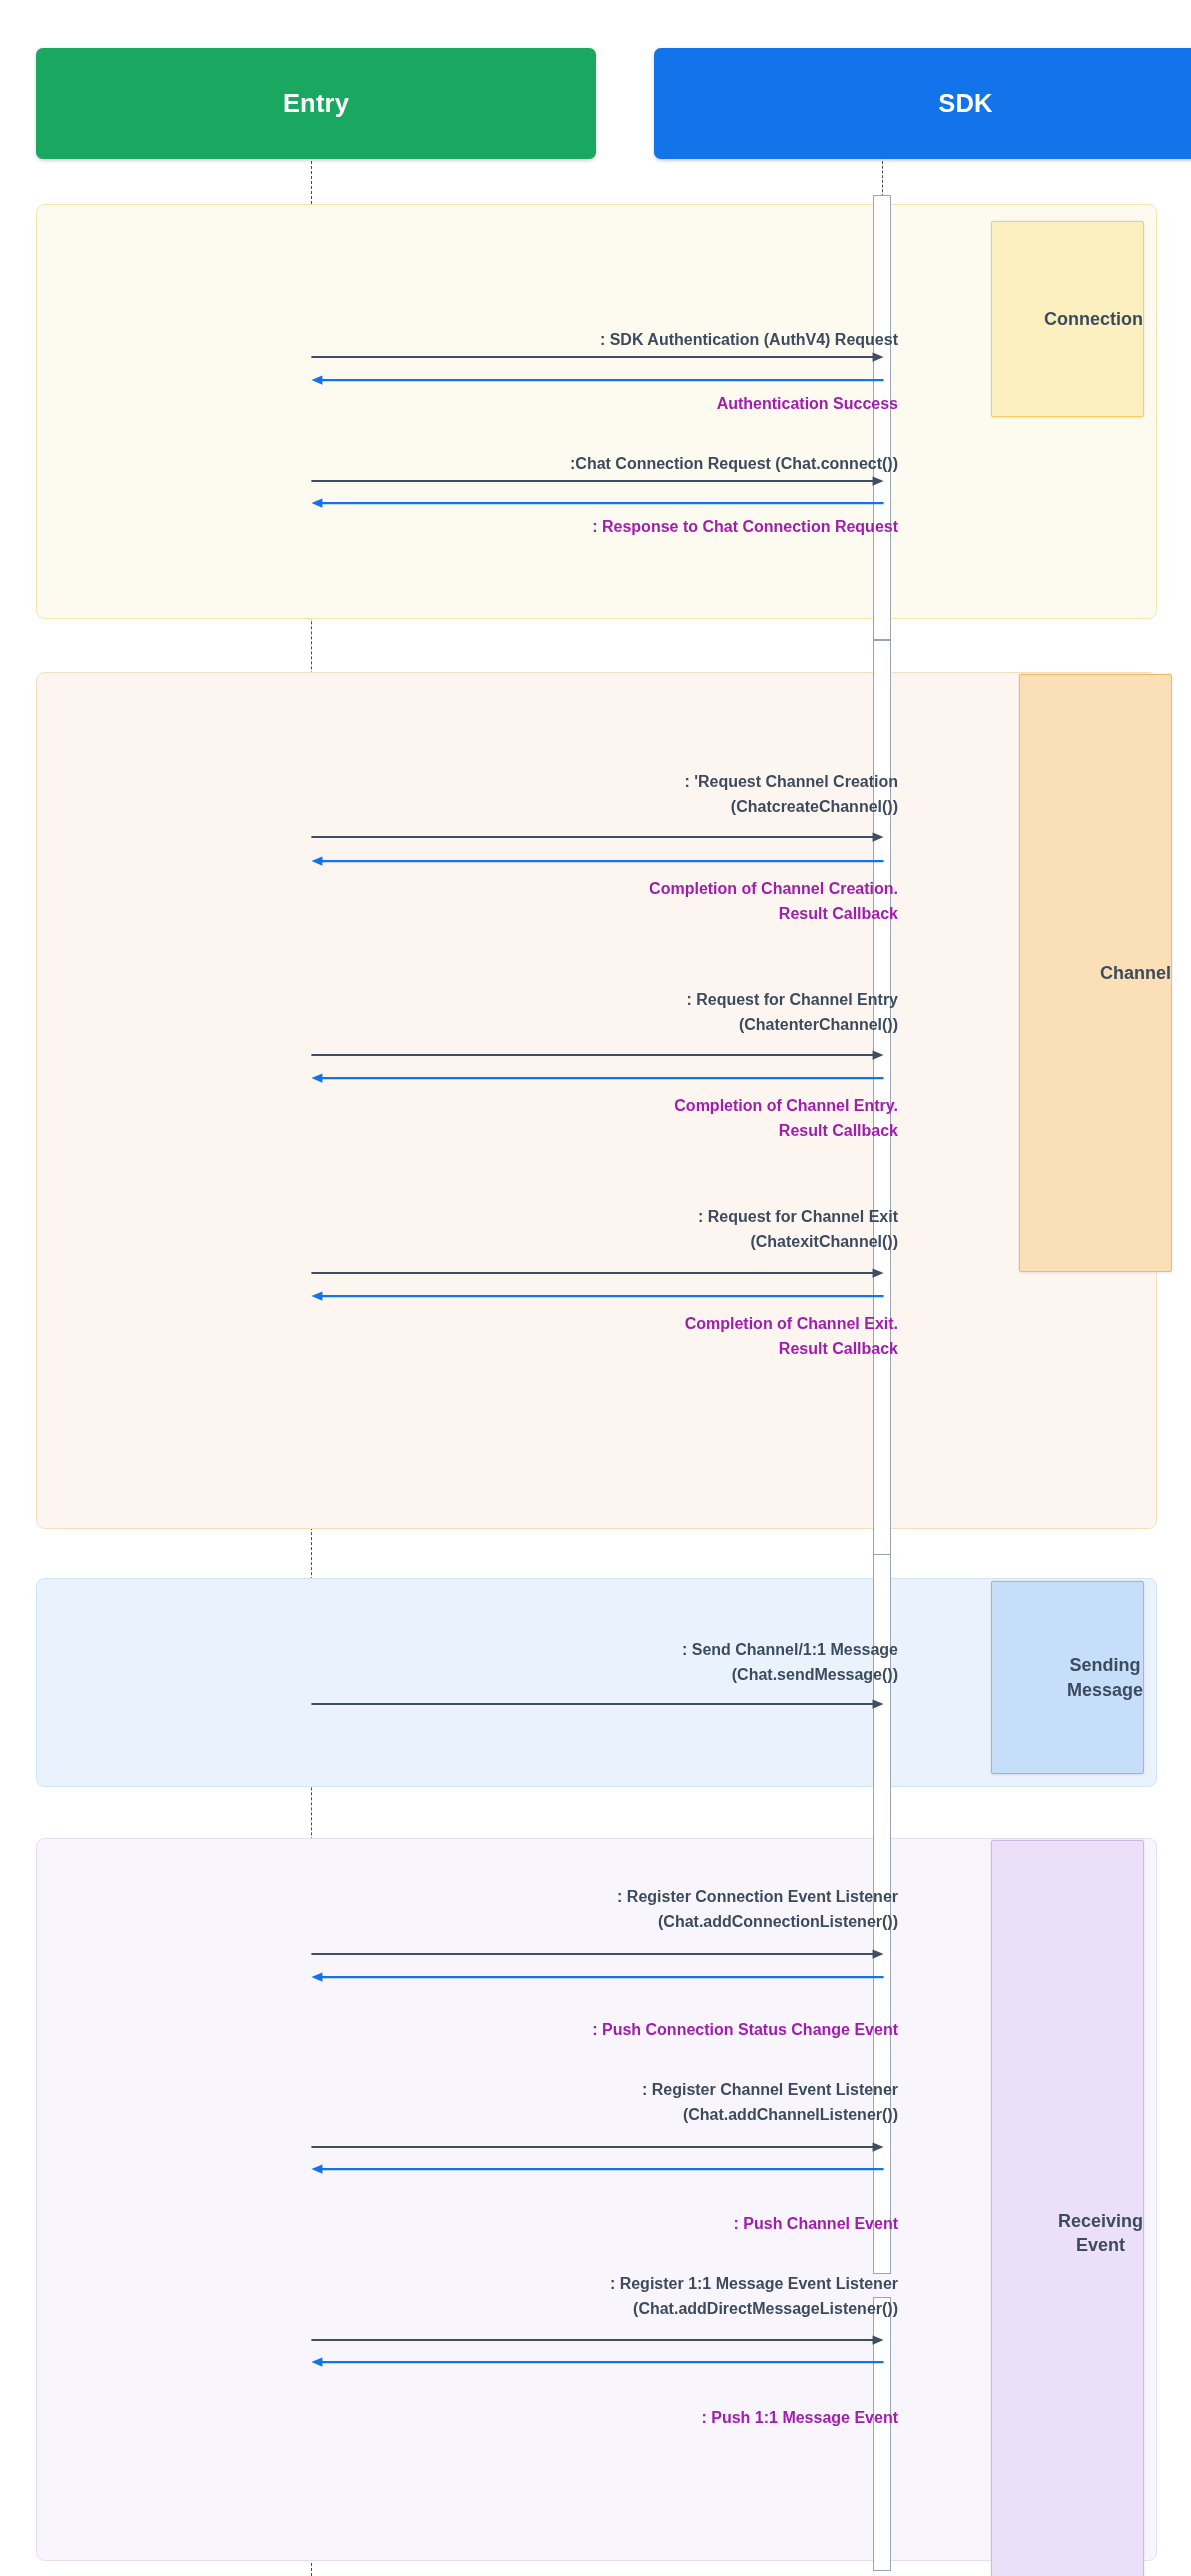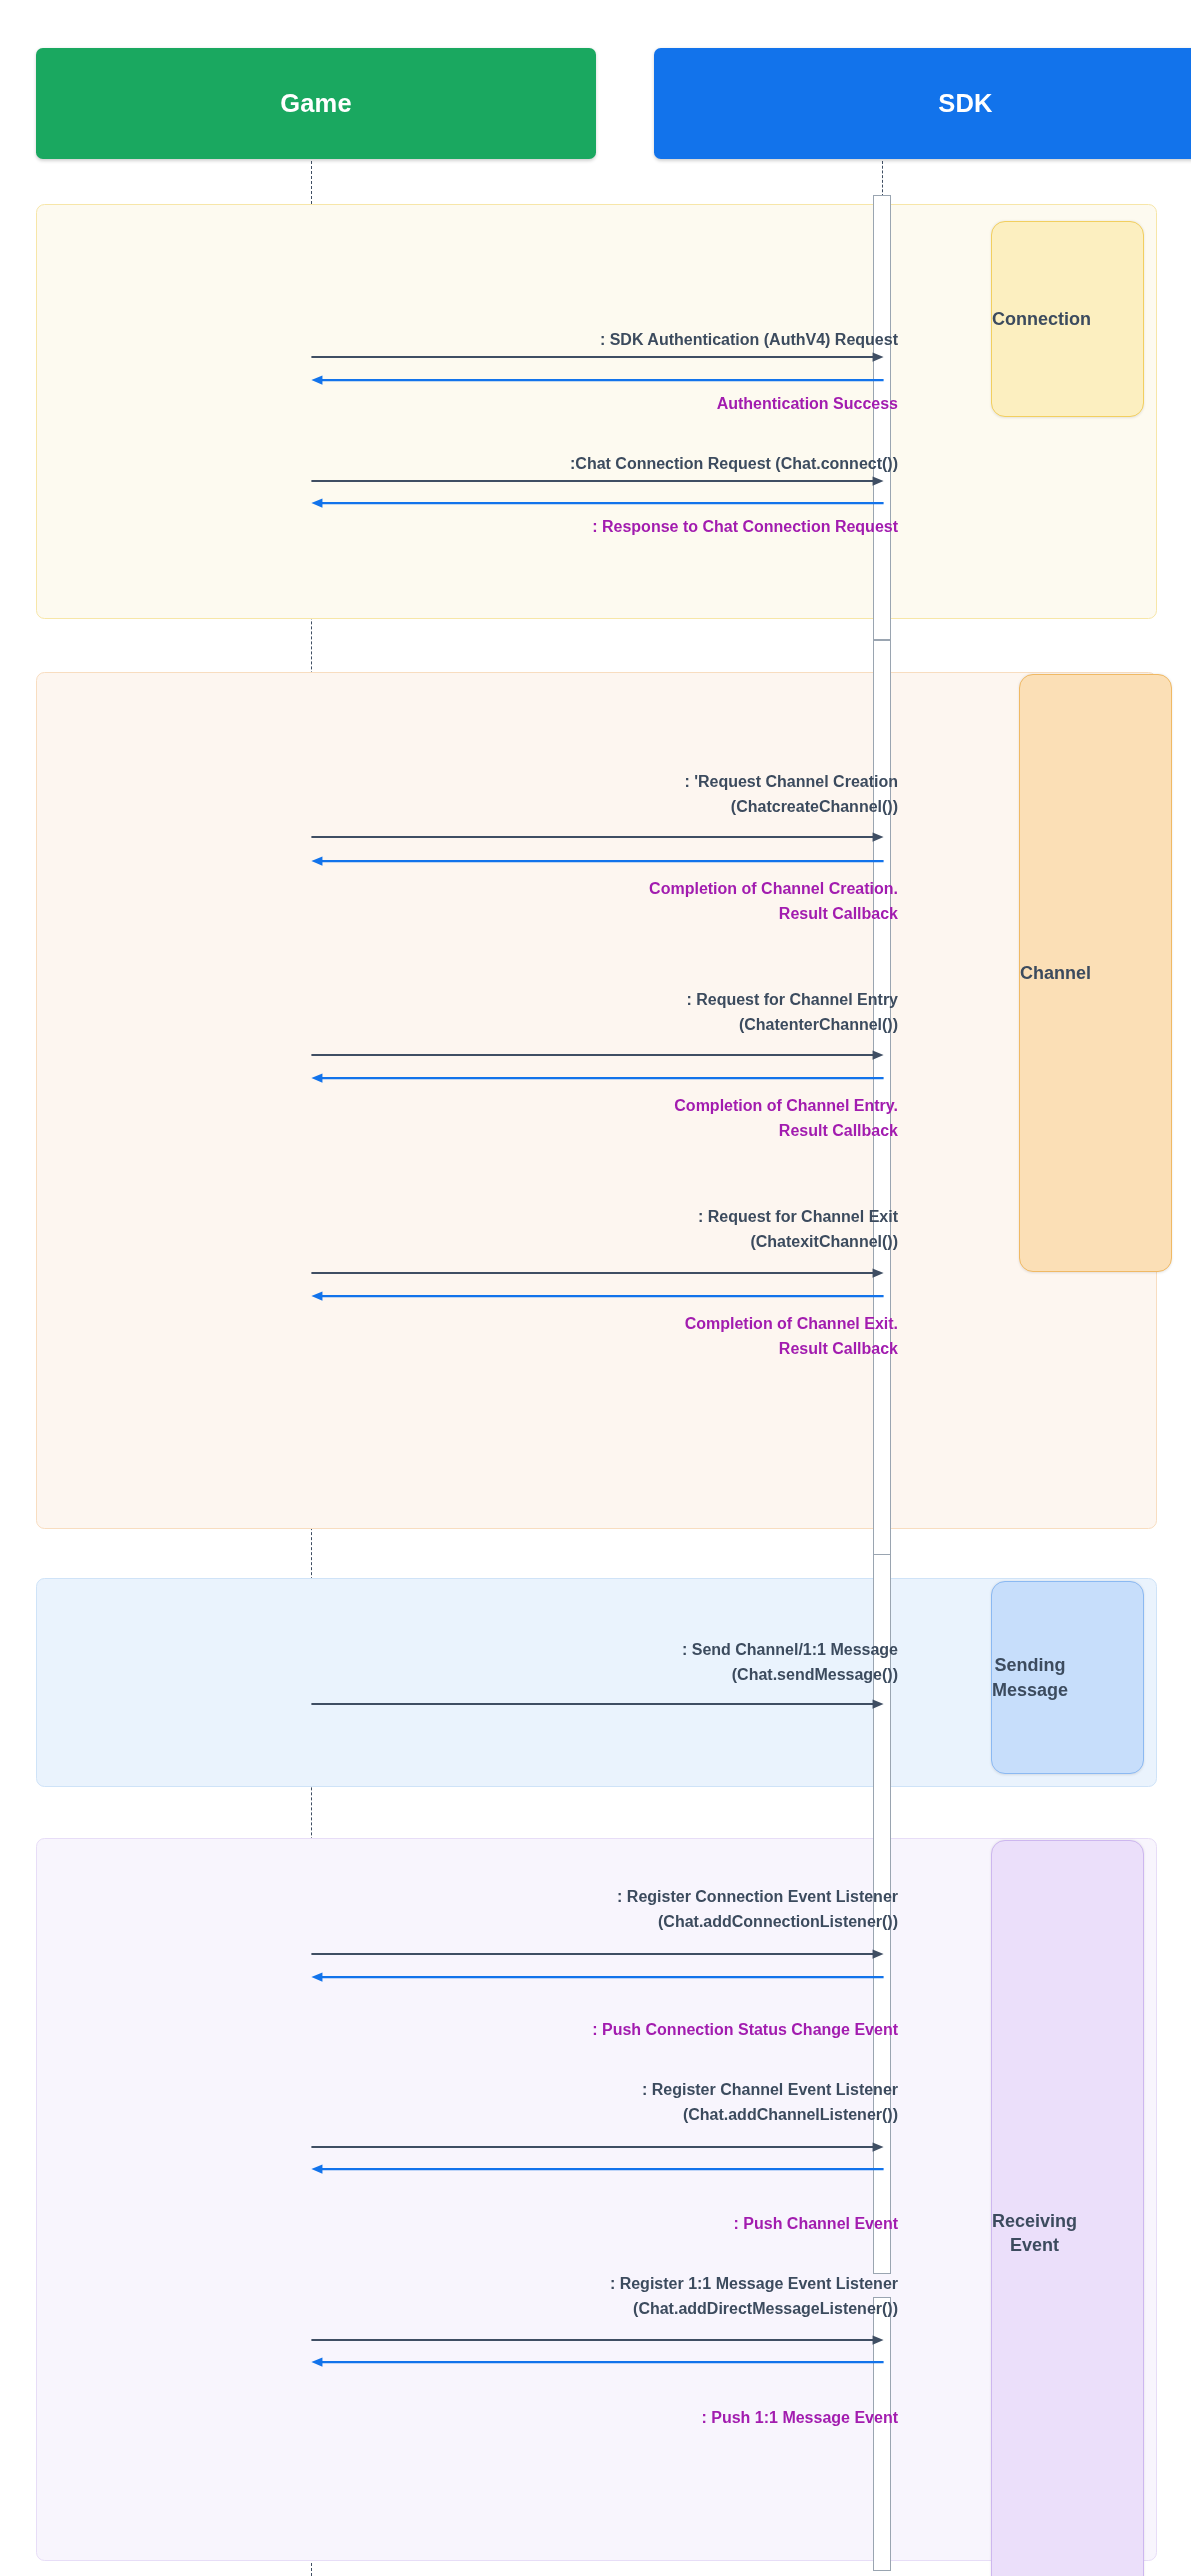--- a/index.html
+++ b/index.html
@@ -28,22 +28,22 @@
     position:absolute;left:873px;width:18px;
     background:#ffffff;border:1.3px solid #9aa5b1;box-sizing:border-box;
   }
 
   
   .band{position:absolute;left:36px;width:1121px;border-radius:8.5px;box-sizing:border-box;}
 
   
   .band-label{
     position:absolute;width:153px;left:991px;
-    border-radius:14px;box-sizing:border-box;
-    display:flex;align-items:center;justify-content:flex-start;text-align:center;
+    border-radius:2px;box-sizing:border-box;
+    display:flex;align-items:center;justify-content:flex-end;text-align:center;
     color:#3c4b5e;font-size:18px;font-weight:bold;line-height:1.35;
     box-shadow:0 0.9px 2.6px rgba(0,0,0,.10);
   }
 
   
   .msg-label{
     position:absolute;left:325px;width:573px;text-align:right;
     font-size:16px;font-weight:bold;line-height:1.55;
     pointer-events:none;white-space:pre-line;
   }
@@ -52,21 +52,21 @@
 
   .arrow{position:absolute;left:311px;width:573px;height:10.2px;}
   .arrow svg{display:block;width:573px;height:10.2px;overflow:visible;}
 </style>
 </head>
 <body>
 
 <div id="canvas"></div>
 
 <div class="actor" id="actor-game">
-  <span>Game</span>
+  <span>Entry</span>
 </div>
 <div class="actor" id="actor-sdk">
   <span>SDK</span>
 </div>
 
 <div class="lifeline" id="lifeline-game"></div>
 <div class="lifeline" id="lifeline-sdk"></div>
 <div class="lifeline" id="lifeline-sdk-mid"></div>
 
 <div id="bands-layer">

